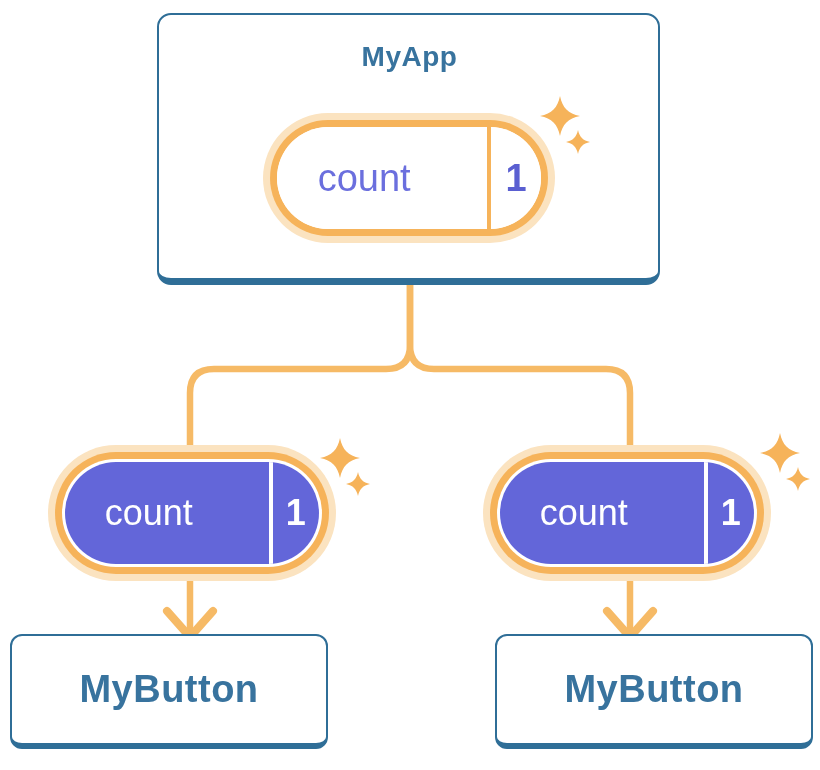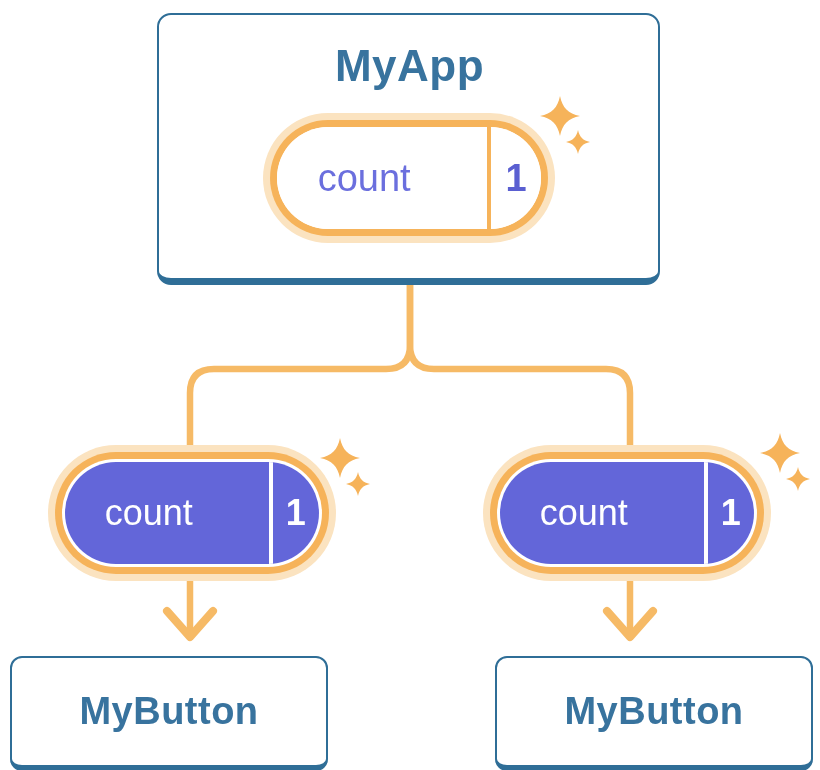--- a/index.html
+++ b/index.html
@@ -26,24 +26,24 @@
   .card{
     position:absolute;background:#fff;box-sizing:border-box;
     border:2.5px solid var(--card-border);z-index:2;
   }
   .root-card{
     left:157px;top:13px;width:503px;height:272px;
     border-bottom-width:7px;border-radius:14px;
   }
   .root-title{
     margin:26px 0 0 2px;text-align:center;
-    font-size:44px;font-weight:600;color:var(--title-text);letter-spacing:.5px;
+    font-size:28px;font-weight:600;color:var(--title-text);letter-spacing:.5px;
   }
   .leaf-card{
-    width:318px;height:115px;top:656px;
+    width:318px;height:115px;top:634px;
     border-bottom-width:6px;border-radius:12px;
     display:flex;align-items:center;justify-content:center;z-index:1;
   }
   .leaf-left{left:10px;}
   .leaf-right{left:495px;}
   .leaf-title{font-size:38px;font-weight:600;color:var(--title-text);letter-spacing:.5px;}
 
   .pill{position:absolute;z-index:3;background:var(--halo);border-radius:999px;padding:7px;box-sizing:border-box;}
   .pill-ring{background:var(--ring);border-radius:999px;padding:7px;height:100%;box-sizing:border-box;}
   .pill-gap{background:#fff;border-radius:999px;height:100%;box-sizing:border-box;}

